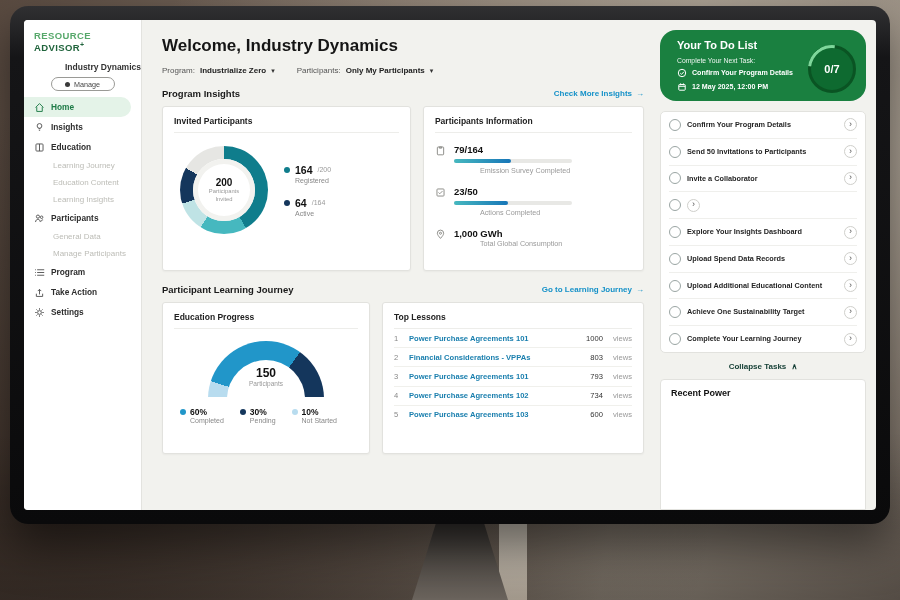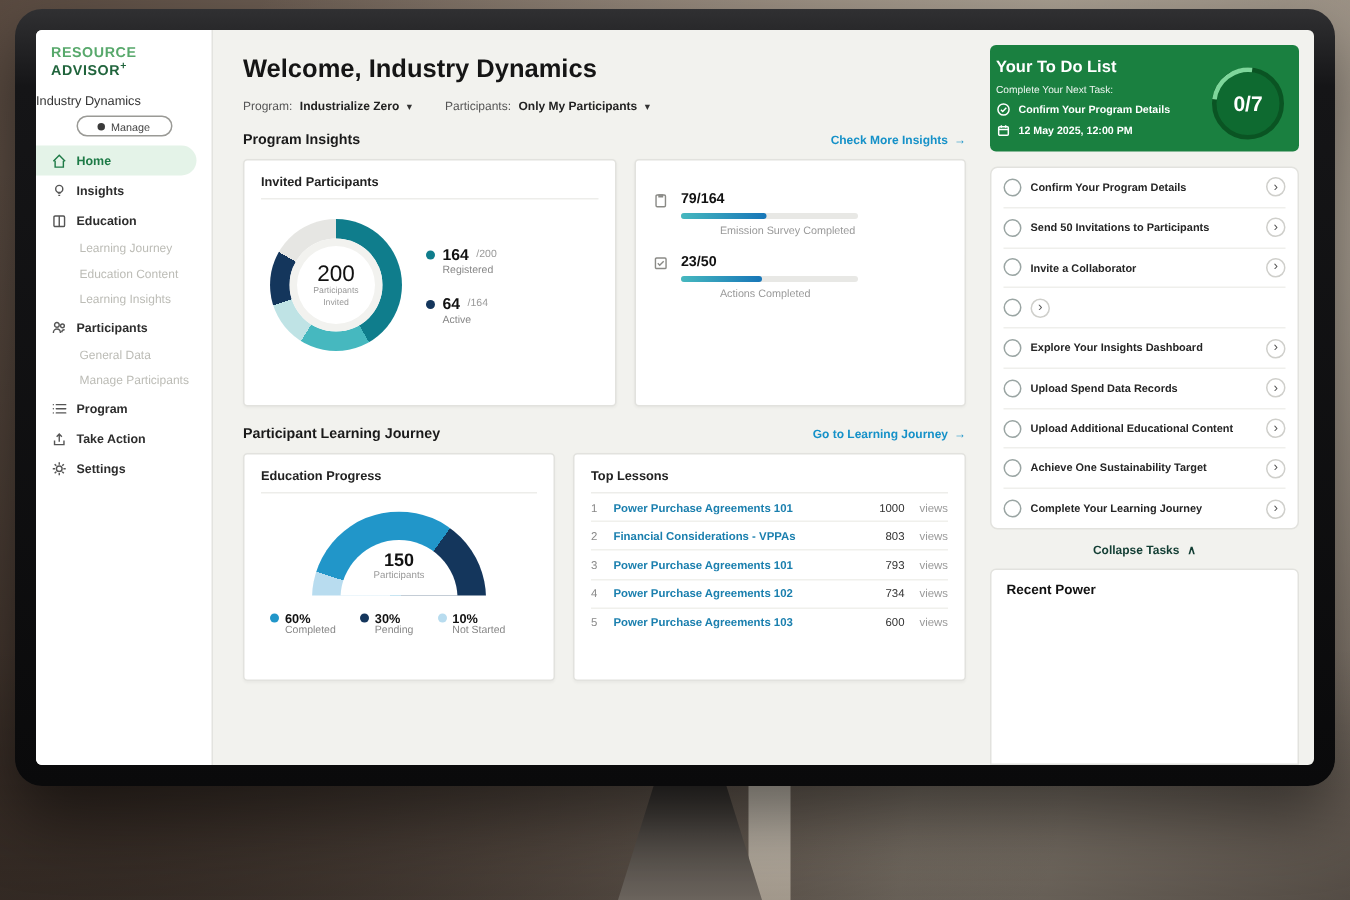--- a/index.html
+++ b/index.html
@@ -24,21 +24,21 @@
   .screen{width:100%;height:100%;background:#f2f2ee;border-radius:4px;
     overflow:hidden;display:flex;font-size:9px;color:#222;}
 
   
   .sidebar{width:118px;background:#fff;border-right:1px solid #e3e3df;
     padding-top:10px;flex-shrink:0;box-sizing:border-box;}
   .logo{padding:0 10px;font-size:9.5px;font-weight:bold;letter-spacing:.4px;}
   .logo .p1{color:#57a86b;}
   .logo .p2{color:#20643c;}
   .logo sup{font-size:7px;color:#20643c;}
-  .org{margin-top:9px;text-align:left;font-size:8.5px;font-weight:normal;color:#333;}
+  .org{margin-top:9px;text-align:right;font-size:8.5px;font-weight:bold;color:#333;}
   .badge{margin:5px auto 4px;width:54px;border:1px solid #9a9a96;border-radius:9px;
     padding:1.5px 4px;display:flex;align-items:center;justify-content:center;gap:4px;
     font-size:7.2px;color:#444;background:#fff;}
   .badge .dot{width:5px;height:5px;border-radius:50%;background:#3a3a3a;}
   .nav{margin-top:6px;}
   .nav-item{display:flex;align-items:center;gap:6px;padding:4.5px 10px;
     font-size:8.3px;font-weight:bold;color:#2d2d2d;cursor:pointer;}
   .nav-item svg{flex-shrink:0;color:#555;}
   .nav-item.active{background:#e4f3e8;color:#1d7a46;margin-right:10px;
     border-radius:0 11px 11px 0;}
@@ -65,21 +65,21 @@
 
   
   .card-invited{width:250px;height:165px;}
   .inv-body{display:flex;align-items:center;gap:16px;margin-top:13px;padding-left:6px;}
   .donut{position:relative;width:88px;height:88px;border-radius:50%;
     background:conic-gradient(#0f7d8c 0 150deg,#46b8bf 150deg 212deg,
       #bfe3e5 212deg 252deg,#14365c 252deg 300deg,#e6e6e3 300deg 360deg);}
   .donut .hole{position:absolute;inset:13px;border-radius:50%;background:#fff;
     box-shadow:inset 0 0 0 5px #f2f2ef;display:flex;flex-direction:column;
     align-items:center;justify-content:center;}
-  .donut .cv{font-size:15px;font-weight:normal;color:#111;}
+  .donut .cv{font-size:10px;font-weight:bold;color:#111;}
   .donut .cl{font-size:5.8px;color:#999;line-height:1.25;text-align:center;}
   .inv-legend{display:flex;flex-direction:column;gap:13px;}
   .leg-item{font-size:7px;color:#888;}
   .leg-top{display:flex;align-items:center;gap:5px;}
   .leg-dot{width:6px;height:6px;border-radius:50%;}
   .leg-val{font-size:10.5px;font-weight:bold;color:#111;}
   .leg-suf{font-size:7px;color:#999;}
   .leg-lbl{margin-left:11px;margin-top:1px;}
 
   
@@ -116,31 +116,31 @@
   .lesson:last-child{border-bottom:none;}
   .lesson .rk{color:#888;width:8px;}
   .lesson .lt{color:#1a7fae;font-weight:bold;cursor:pointer;flex:1;
     white-space:nowrap;overflow:hidden;text-overflow:ellipsis;}
   .lesson .vw{color:#333;}
   .lesson .vs{color:#999;margin-left:3px;}
 
   
   .right{width:218px;flex-shrink:0;padding:10px 10px 0 2px;box-sizing:border-box;
     display:flex;flex-direction:column;}
-  .todo-card{position:relative;background:#1a8040;border-radius:4px;
-    padding:9px 4px;color:#fff;}
+  .todo-card{position:relative;background:#1a8040;border-radius:16px;
+    padding:9px 17px;color:#fff;}
   .todo-title{font-size:11px;font-weight:bold;}
   .todo-sub{font-size:6.8px;opacity:.92;margin-top:6px;}
   .todo-line{display:flex;align-items:center;gap:5px;font-size:7.1px;
     font-weight:bold;margin-top:4px;max-width:140px;}
   .todo-line svg{flex-shrink:0;}
   .ring{position:absolute;right:10px;top:15px;width:42px;height:42px;
     border-radius:50%;background:#0e6a30;border:3px solid #0a5423;
     display:flex;align-items:center;justify-content:center;
-    font-size:14px;font-weight:bold;}
+    font-size:11px;font-weight:bold;}
   .ring::after{content:"";position:absolute;inset:-3px;border-radius:50%;
     border:3px solid transparent;border-top-color:#7ed79b;transform:rotate(-38deg);}
   .tasks{background:#fff;border:1px solid #e2e2de;border-radius:5px;
     margin-top:10px;padding:0 8px;}
   .task{display:flex;align-items:center;gap:6px;padding:6.4px 0;
     border-bottom:1px solid #efefec;cursor:pointer;}
   .task:last-child{border-bottom:none;}
   .task .cb{width:10px;height:10px;border:1.2px solid #9aa5a3;border-radius:50%;
     flex-shrink:0;}
   .task .tl{font-size:7.3px;font-weight:bold;color:#252525;flex:1;line-height:1.35;}
@@ -278,20 +278,21 @@
                 <span class="leg-val">64</span>
                 <span class="leg-suf">/164</span>
               </div>
               <div class="leg-lbl">Active</div>
             </div>
           </div>
         </div>
       </div>
 
       <div class="card card-info">
+        <div class="card-title">Participants Information</div>
         <div class="stat">
           <svg width="11" height="11" viewBox="0 0 14 14" fill="none" stroke="currentColor" stroke-width="1.2">
                 <rect x="3" y="2.5" width="8" height="10" rx="1"></rect>
                 <path d="M5.5 2.5 h3 v1.5 h-3z"></path>
               </svg>
           <div>
             <div class="sv">79/164</div>
             <div class="bar">
                   <div class="fill" style="width: 48%;"></div>
                 </div>
@@ -304,20 +305,30 @@
                 <path d="M4.5 7 l1.6 1.6 L9.5 5.2"></path>
               </svg>
           <div>
             <div class="sv">23/50</div>
             <div class="bar">
                   <div class="fill" style="width: 46%;"></div>
                 </div>
             <div class="sl">Actions Completed</div>
           </div>
         </div>
+        <div class="stat">
+          <svg width="11" height="11" viewBox="0 0 14 14" fill="none" stroke="currentColor" stroke-width="1.2">
+                <path d="M7 12 c2.6-3 4-4.8 4-6.6 a4 4 0 1 0 -8 0 c0 1.8 1.4 3.6 4 6.6z"></path>
+                <circle cx="7" cy="5.4" r="1.3"></circle>
+              </svg>
+          <div>
+            <div class="sv">1,000 GWh</div>
+            <div class="sl">Total Global Consumption</div>
+          </div>
+        </div>
       </div>
     </div>
 
     <div class="sec-row">
       <span class="sec-title">Participant Learning Journey</span>
       <span class="sec-link">
         <span>Go to Learning Journey</span>
         <span>→</span>
       </span>
     </div>

